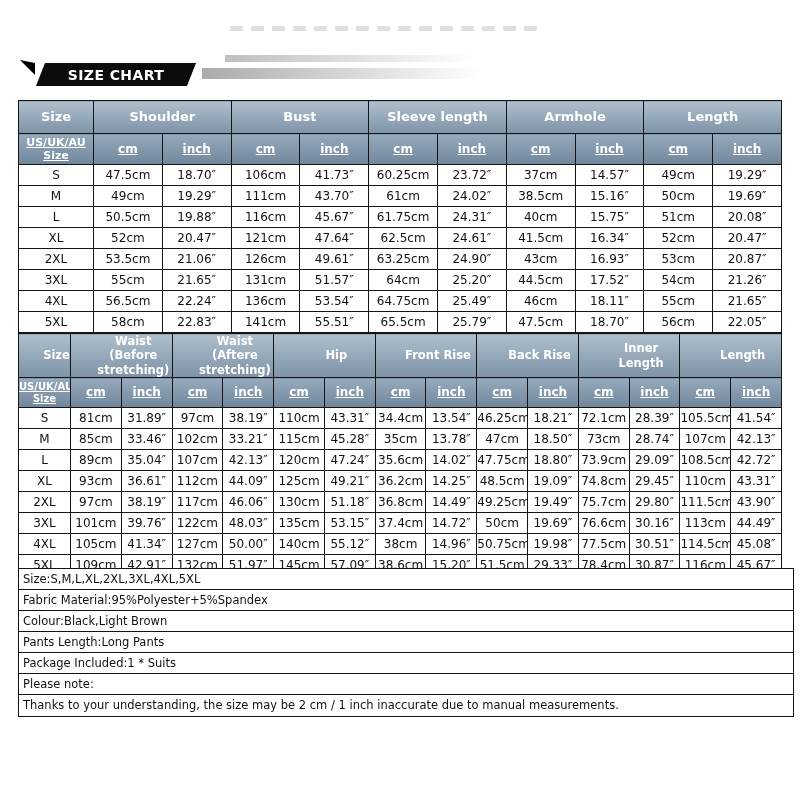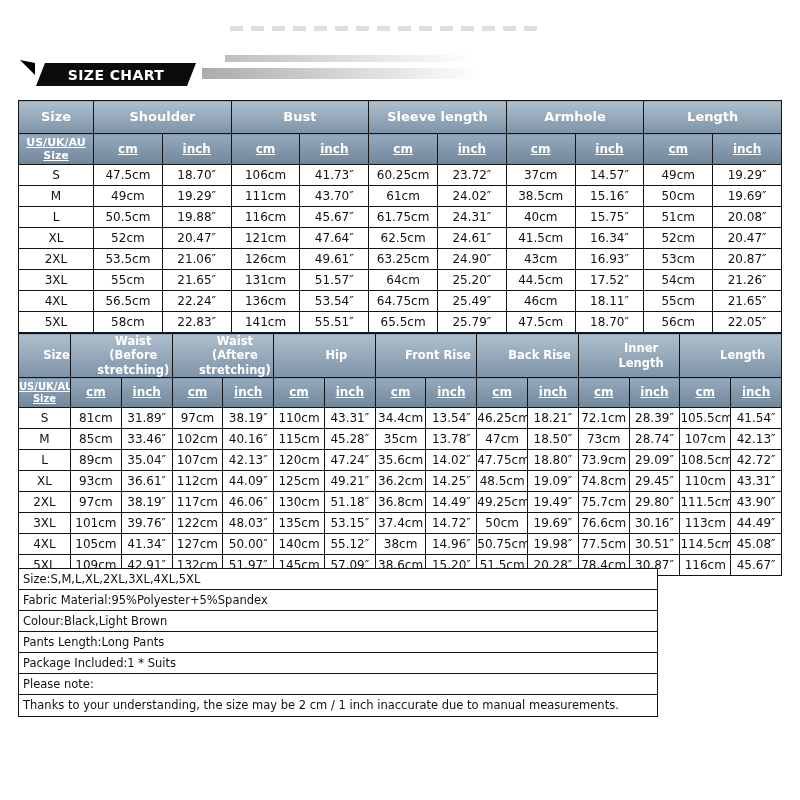--- a/index.html
+++ b/index.html
@@ -73,21 +73,21 @@
   .t2 tr.group-row th { height: 36px; }
   .t2 tr.unit-row th  { height: 30px; }
   .t2 tbody td        { height: 21px; }
 
   .size-table tbody td { font-size: 12px; background: #fff; }
   td.cm-cell   { background: var(--cm-cell, #c9c9c9); }
   td.size-label{ background: #fff; }
 
   
   .notes {
-    position: absolute; left: 18px; top: 568px; width: 640px;
+    position: absolute; left: 18px; top: 568px; width: 776px;
     border: 1px solid #141414;
     background: #fff;
   }
   .note {
     height: 21px; line-height: 21px;
     font-size: 11.5px; text-align: left; padding-left: 4px;
     border-bottom: 1px solid #141414;
     white-space: nowrap; overflow: hidden;
   }
   .note:last-child { border-bottom: none; }
@@ -317,21 +317,21 @@
           <td class="cm-cell">72.1cm</td>
           <td class="inch-cell">28.39″</td>
           <td class="cm-cell">105.5cm</td>
           <td class="inch-cell">41.54″</td>
         </tr>
         <tr>
           <td class="size-label">M</td>
           <td class="cm-cell">85cm</td>
           <td class="inch-cell">33.46″</td>
           <td class="cm-cell">102cm</td>
-          <td class="inch-cell">40.16″</td>
+          <td class="inch-cell">33.21″</td>
           <td class="cm-cell">115cm</td>
           <td class="inch-cell">45.28″</td>
           <td class="cm-cell">35cm</td>
           <td class="inch-cell">13.78″</td>
           <td class="cm-cell">47cm</td>
           <td class="inch-cell">18.50″</td>
           <td class="cm-cell">73cm</td>
           <td class="inch-cell">28.74″</td>
           <td class="cm-cell">107cm</td>
           <td class="inch-cell">42.13″</td>
@@ -425,21 +425,21 @@
           <td class="size-label">5XL</td>
           <td class="cm-cell">109cm</td>
           <td class="inch-cell">42.91″</td>
           <td class="cm-cell">132cm</td>
           <td class="inch-cell">51.97″</td>
           <td class="cm-cell">145cm</td>
           <td class="inch-cell">57.09″</td>
           <td class="cm-cell">38.6cm</td>
           <td class="inch-cell">15.20″</td>
           <td class="cm-cell">51.5cm</td>
-          <td class="inch-cell">20.28″</td>
+          <td class="inch-cell">29.33″</td>
           <td class="cm-cell">78.4cm</td>
           <td class="inch-cell">30.87″</td>
           <td class="cm-cell">116cm</td>
           <td class="inch-cell">45.67″</td>
         </tr>
       </tbody>
     </table>
   </div>
 
 <div class="notes">

